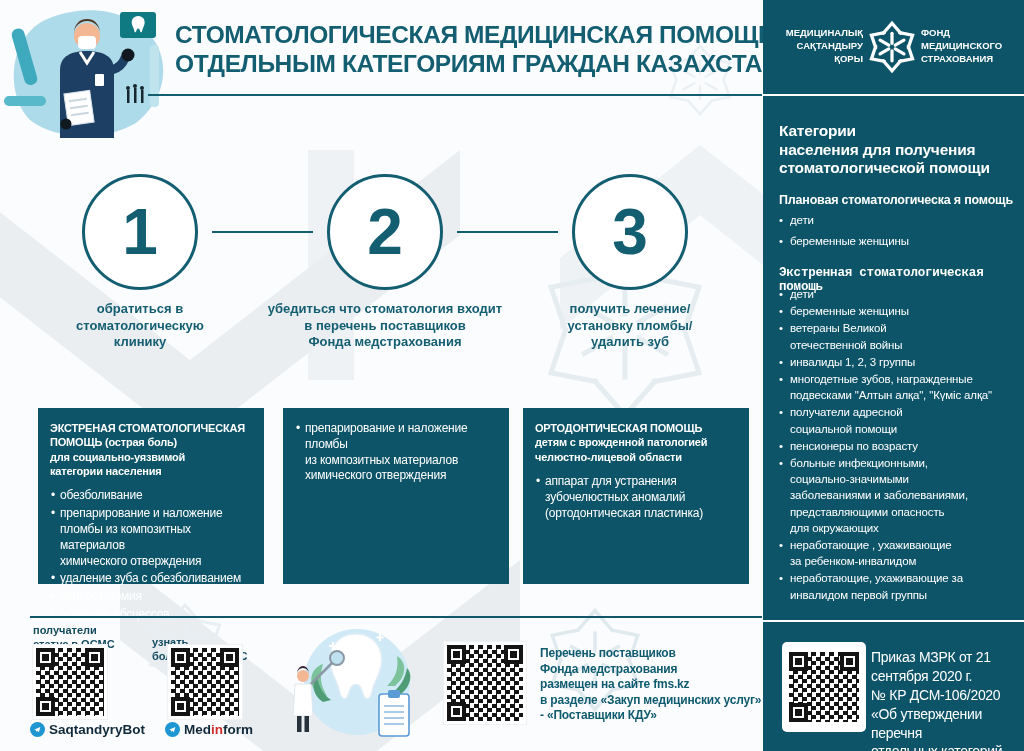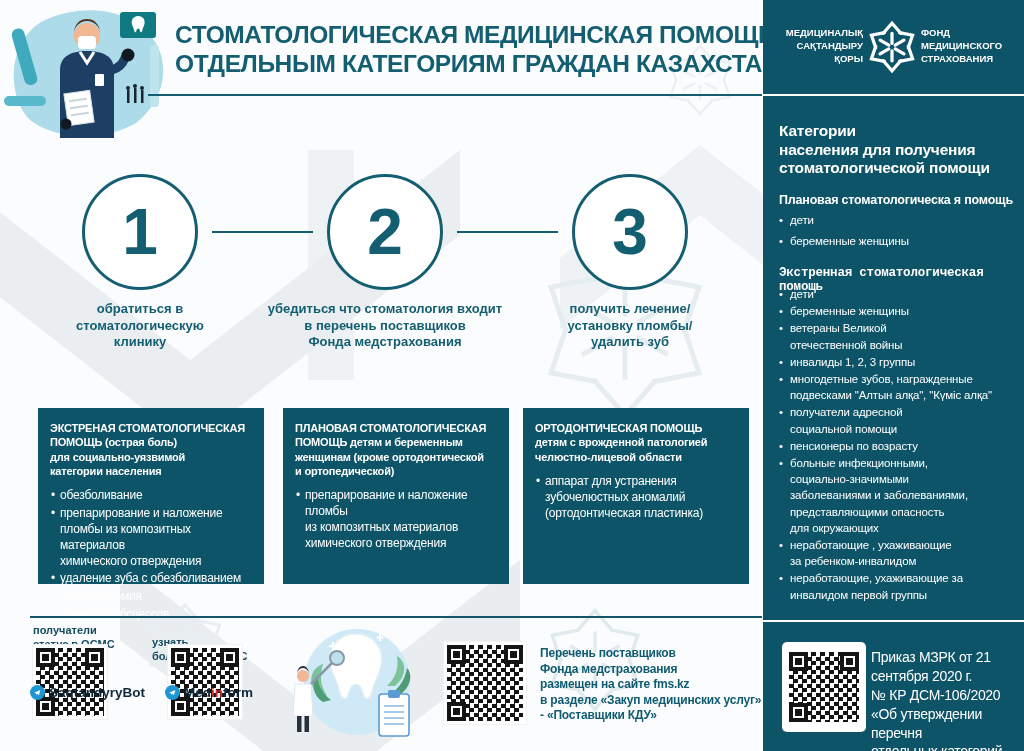--- a/index.html
+++ b/index.html
@@ -27,21 +27,21 @@
   
   .footer-rule{left:30px;top:616px;width:732px;height:2px;background:#12566a;}
   .qr-label{top:623px;font-size:11px;font-weight:bold;color:#134a5e;line-height:1.3;}
   .qrw{background:#fff;padding:3px;box-shadow:0 0 0 1px #eef2f4;}
   .qr{position:relative;background-color:#fff;
       background-image:repeating-conic-gradient(#141414 0% 25%,#ffffff 0% 50%);
       background-size:9px 9px;}
   .qr .f{position:absolute;width:19px;height:19px;border:4px solid #141414;background:#fff;box-sizing:border-box;}
   .qr .f::after{content:"";position:absolute;inset:2px;background:#141414;}
   .qr .tl{top:0;left:0;} .qr .tr{top:0;right:0;} .qr .bl{bottom:0;left:0;}
-  .handle{top:685px;display:flex;align-items:center;gap:4px;font-size:13.5px;font-weight:bold;color:#10293b;}
+  .handle{top:722px;display:flex;align-items:center;gap:4px;font-size:13.5px;font-weight:bold;color:#10293b;}
   .tg{width:15px;height:15px;border-radius:50%;background:#1e96d2;display:inline-flex;align-items:center;justify-content:center;flex:0 0 auto;}
   .red{color:#d22d2d;}
   .providers{left:540px;top:646px;width:240px;font-size:12px;font-weight:bold;color:#0f5b70;line-height:1.3;letter-spacing:-0.2px;}
   
   .sidebar{position:absolute;left:763px;top:0;width:261px;height:751px;background:#0e5468;z-index:2;}
   .sidebar .sep{position:absolute;left:0;width:261px;height:2px;background:#ffffff;}
   .logo-kk{position:absolute;left:10px;top:27px;width:90px;text-align:right;color:#fff;font-size:9.5px;font-weight:bold;line-height:1.35;}
   .logo-ru{position:absolute;left:158px;top:27px;width:98px;text-align:left;color:#fff;font-size:9.5px;font-weight:bold;line-height:1.35;}
   .sb-heading{position:absolute;left:16px;top:122px;color:#fff;font-size:15.5px;font-weight:bold;line-height:1.2;letter-spacing:-0.2px;}
   .sb-sec-title{position:absolute;left:16px;color:#fff;font-size:12.5px;font-weight:bold;letter-spacing:-0.2px;}
@@ -163,24 +163,20 @@
       <li>обезболивание</li>
       <li>препарирование и наложение
 пломбы из композитных материалов
 химического отверждения</li>
       <li>удаление зуба с обезболиванием</li>
       <li>периостотомия</li>
       <li>вскрытие абсцессов</li>
     </ul>
   </div>
   <div class="layer abs box" style="left:283px;">
-    <h3>ПЛАНОВАЯ СТОМАТОЛОГИЧЕСКАЯ
-ПОМОЩЬ детям и беременным
-женщинам (кроме ортодонтической
-и ортопедической)</h3>
     <ul>
       <li>препарирование и наложение пломбы
 из композитных материалов
 химического отверждения</li>
     </ul>
   </div>
   <div class="layer abs box" style="left:523px;">
     <h3>ОРТОДОНТИЧЕСКАЯ ПОМОЩЬ
 детям с врожденной патологией
 челюстно-лицевой области</h3>

